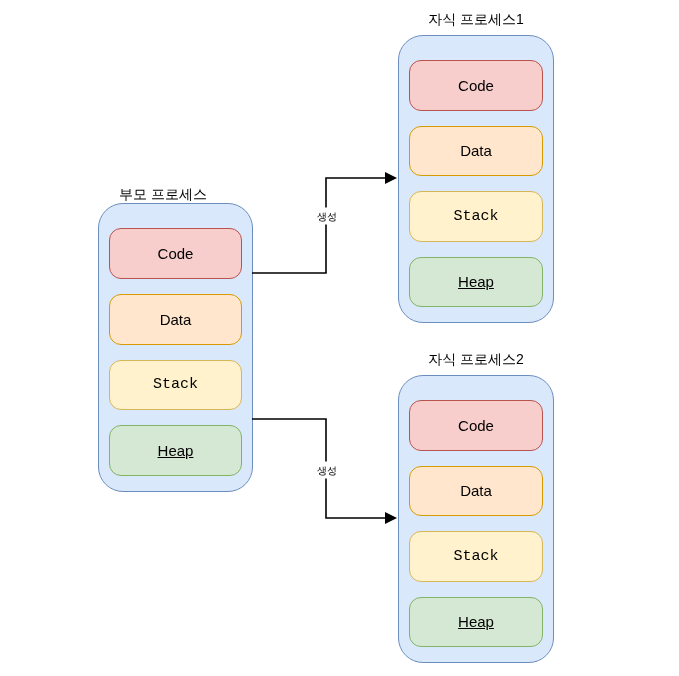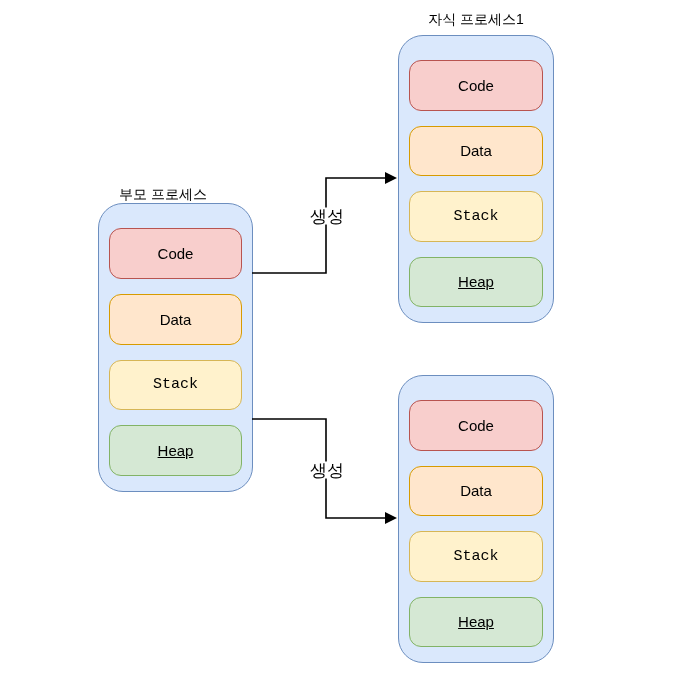--- a/index.html
+++ b/index.html
@@ -65,21 +65,21 @@
     stroke: var(--arrow, #000);
     stroke-width: 1.6;
   }
   .edge-arrowhead { fill: var(--arrow, #000); stroke: none; }
 
   .edge-label {
     position: absolute;
     transform: translate(-50%, -50%);
     background: var(--canvas_bg, #ffffff);
     padding: 0 2px;
-    font-size: 17px;
+    font-size: 10px;
     line-height: 17px;
     color: var(--text, #000);
     white-space: nowrap;
   }
   .label-edge1 { left: 327px; top: 216px; }
   .label-edge2 { left: 327px; top: 470px; }
 </style>
 </head>
 <body>
 
@@ -94,20 +94,21 @@
   </div>
 
   <div class="group-title title-child1">자식 프로세스1</div>
   <div class="process-container container-child1">
     <div class="segment seg-code">Code</div>
     <div class="segment seg-data">Data</div>
     <div class="segment seg-stack">Stack</div>
     <div class="segment seg-heap">Heap</div>
   </div>
 
+  <div class="group-title title-child2">자식 프로세스2</div>
   <div class="process-container container-child2">
     <div class="segment seg-code">Code</div>
     <div class="segment seg-data">Data</div>
     <div class="segment seg-stack">Stack</div>
     <div class="segment seg-heap">Heap</div>
   </div>
 
   <svg class="edges-svg" viewBox="0 0 679 676" xmlns="http://www.w3.org/2000/svg">
     <path class="edge-path" d="M 252 273 L 326 273 L 326 178 L 385 178"></path>
     <polygon class="edge-arrowhead" points="385,172 397,178 385,184"></polygon>

